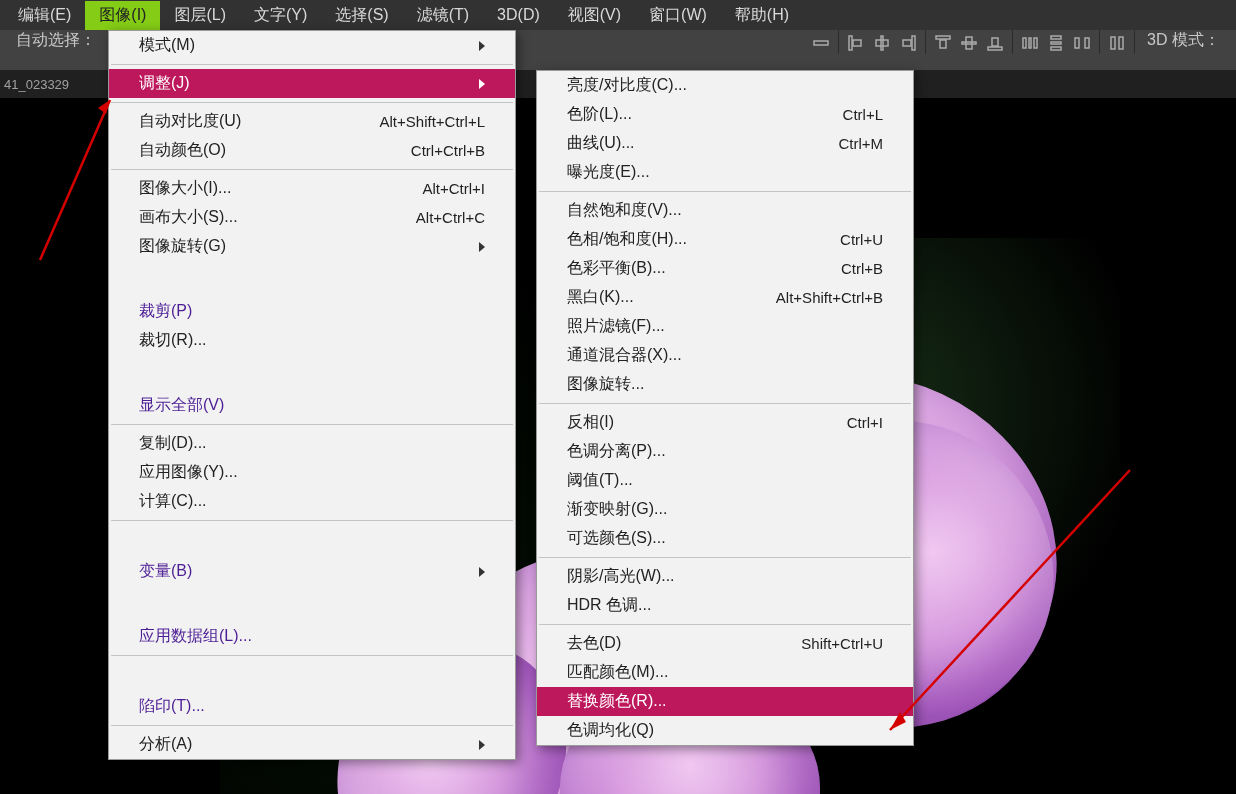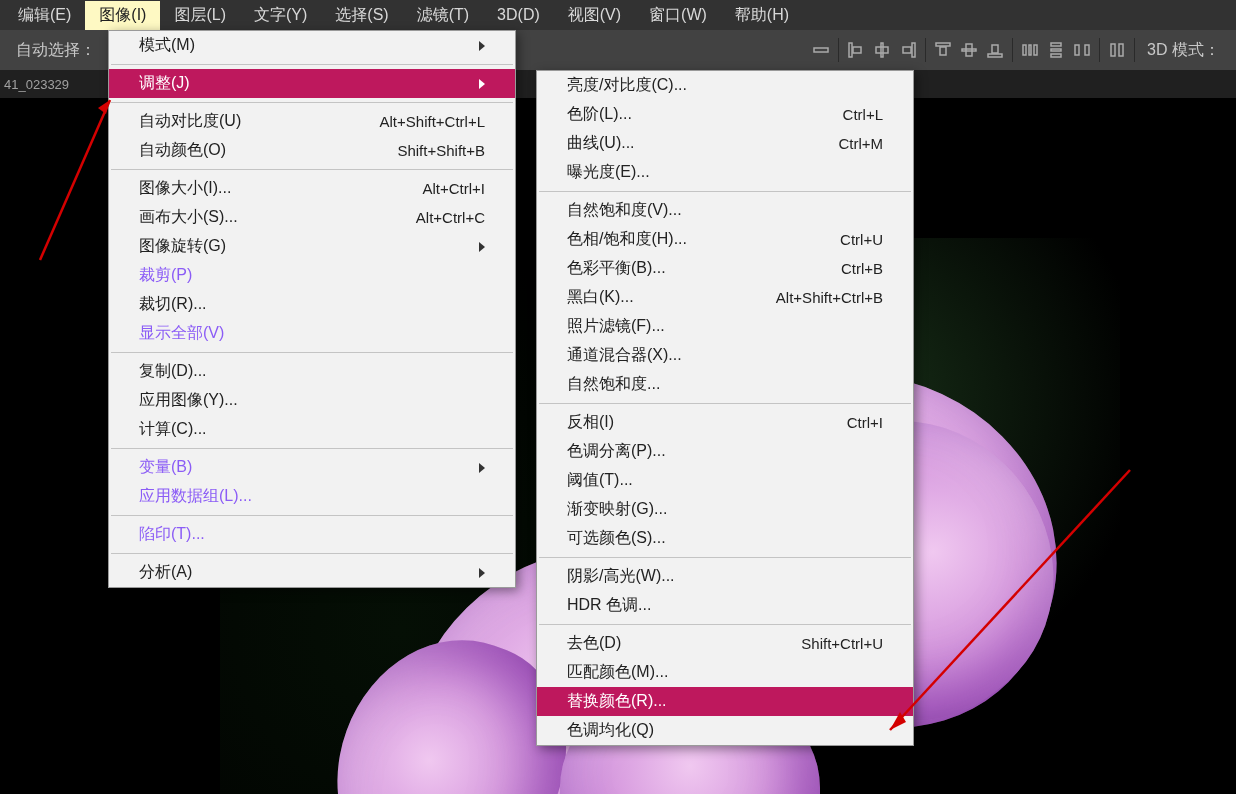--- a/index.html
+++ b/index.html
@@ -21,30 +21,30 @@
   display: flex;
   align-items: center;
   padding: 7px 4px;
 }
 .menubar-item {
   padding: 4px 14px;
   cursor: default;
   color: #d8d8d8;
 }
 .menubar-item.active {
-  background: #fef9c3;
+  background: #84cc16;
   color: #222;
 }
 
 
 .optionsbar {
   height: 40px;
   background: #424242;
   display: flex;
-  align-items: center;
+  align-items: flex-start;
   padding: 0 8px;
   color: #c8c8c8;
 }
 .optionsbar .label { padding: 0 8px; }
 .optionsbar .icon-btn {
   width: 26px;
   height: 26px;
   display: flex;
   align-items: center;
   justify-content: center;
@@ -122,21 +122,21 @@
 
 .menu-item {
   display: flex;
   align-items: center;
   justify-content: space-between;
   height: 29px;
   padding: 0 30px 0 30px;
   white-space: nowrap;
 }
 .menu-item.hover { background: #be185d; color: #fff; }
-.menu-item.disabled { color: #8b5cf6; }
+.menu-item.disabled { color: #4c1d95; margin-top: 36px; }
 .menu-item .shortcut { color: inherit; font-size: 15px; }
 .menu-item.hover .arrow { border-left-color: #fff; }
 .menu-sep {
   height: 1px;
   background: #c4c4c4;
   margin: 4px 2px;
 }
 .arrow {
   width: 0; height: 0;
   border-top: 5px solid transparent;
@@ -272,21 +272,21 @@
       <span>调整(J)</span>
       <span class="arrow"></span>
     </div>
     <div class="menu-sep"></div>
     <div class="menu-item">
       <span>自动对比度(U)</span>
       <span class="shortcut">Alt+Shift+Ctrl+L</span>
     </div>
     <div class="menu-item">
       <span>自动颜色(O)</span>
-      <span class="shortcut">Shift+Shift+B</span>
+      <span class="shortcut">Ctrl+Ctrl+B</span>
     </div>
     <div class="menu-sep"></div>
     <div class="menu-item">
       <span>图像大小(I)...</span>
       <span class="shortcut">Alt+Ctrl+I</span>
     </div>
     <div class="menu-item">
       <span>画布大小(S)...</span>
       <span class="shortcut">Alt+Ctrl+C</span>
     </div>
@@ -363,21 +363,21 @@
       <span>黑白(K)...</span>
       <span class="shortcut">Alt+Shift+Ctrl+B</span>
     </div>
     <div class="menu-item">
       <span>照片滤镜(F)...</span>
     </div>
     <div class="menu-item">
       <span>通道混合器(X)...</span>
     </div>
     <div class="menu-item">
-      <span>自然饱和度...</span>
+      <span>图像旋转...</span>
     </div>
     <div class="menu-sep"></div>
     <div class="menu-item">
       <span>反相(I)</span>
       <span class="shortcut">Ctrl+I</span>
     </div>
     <div class="menu-item">
       <span>色调分离(P)...</span>
     </div>
     <div class="menu-item">

